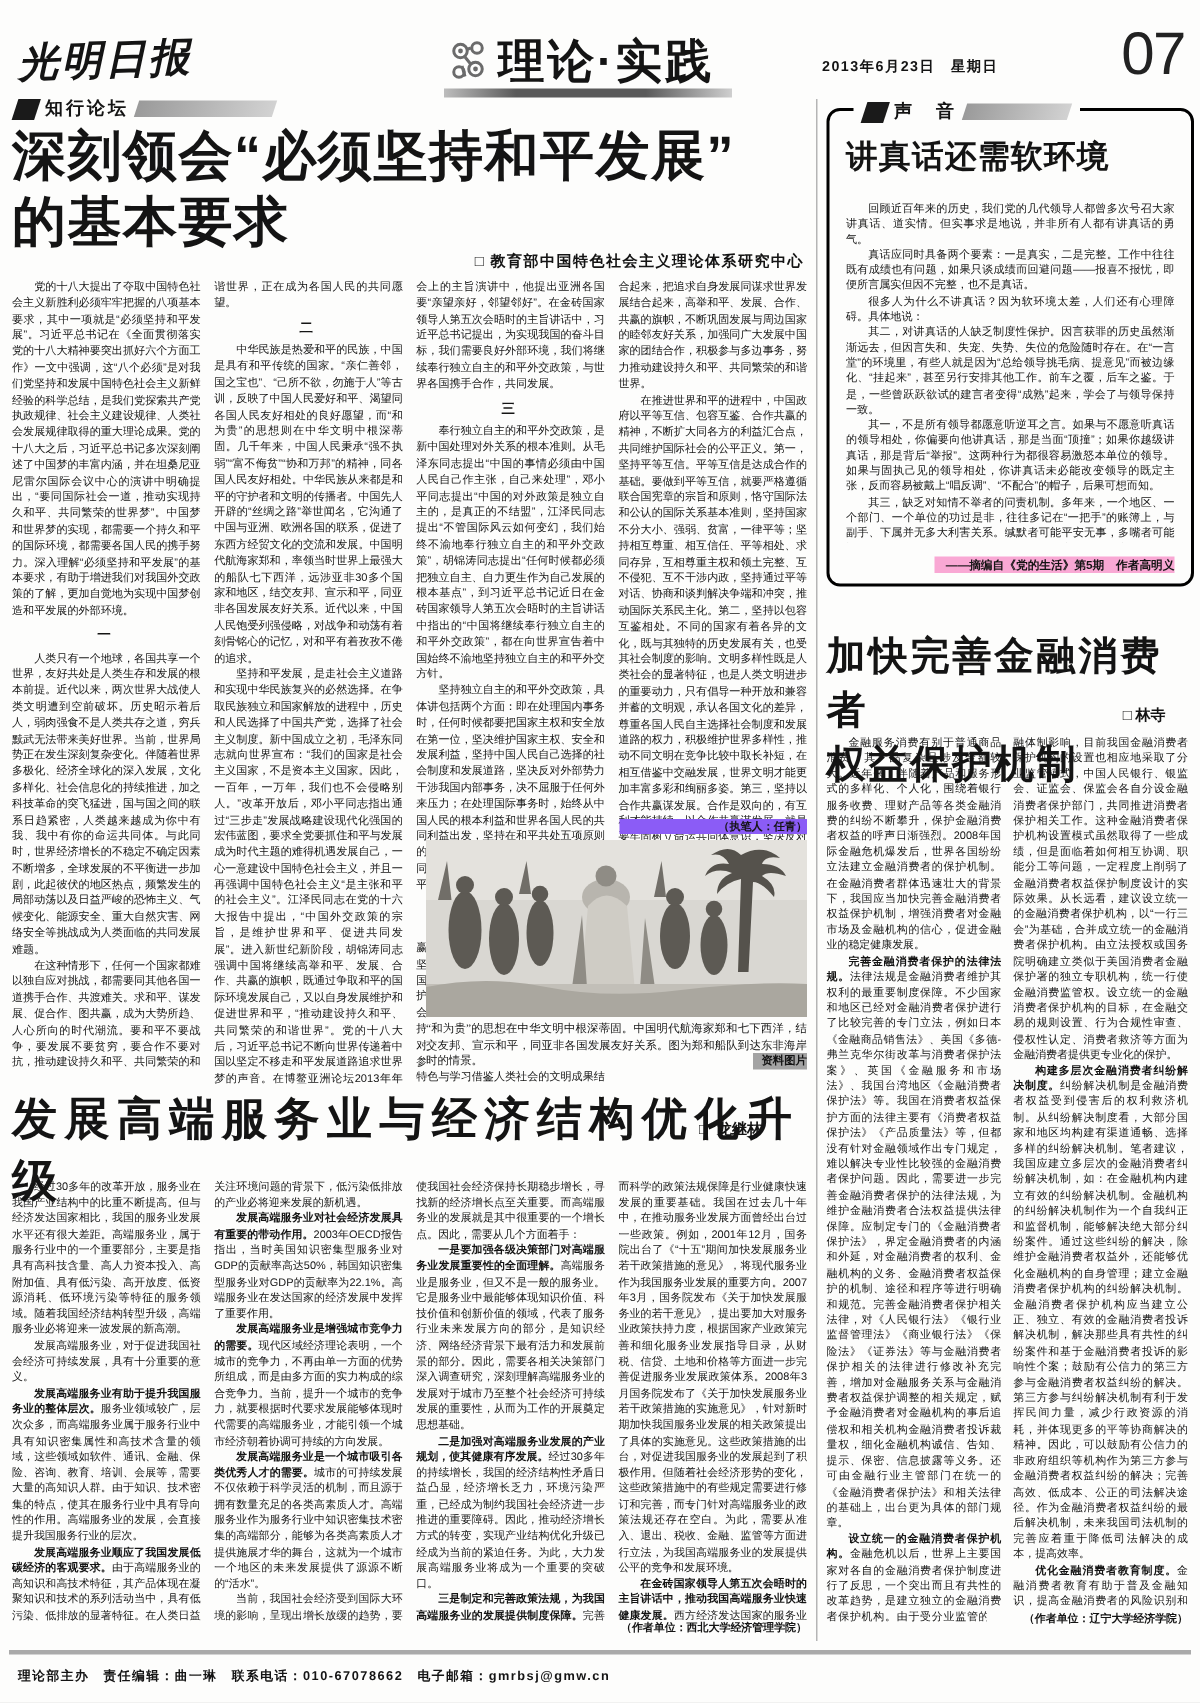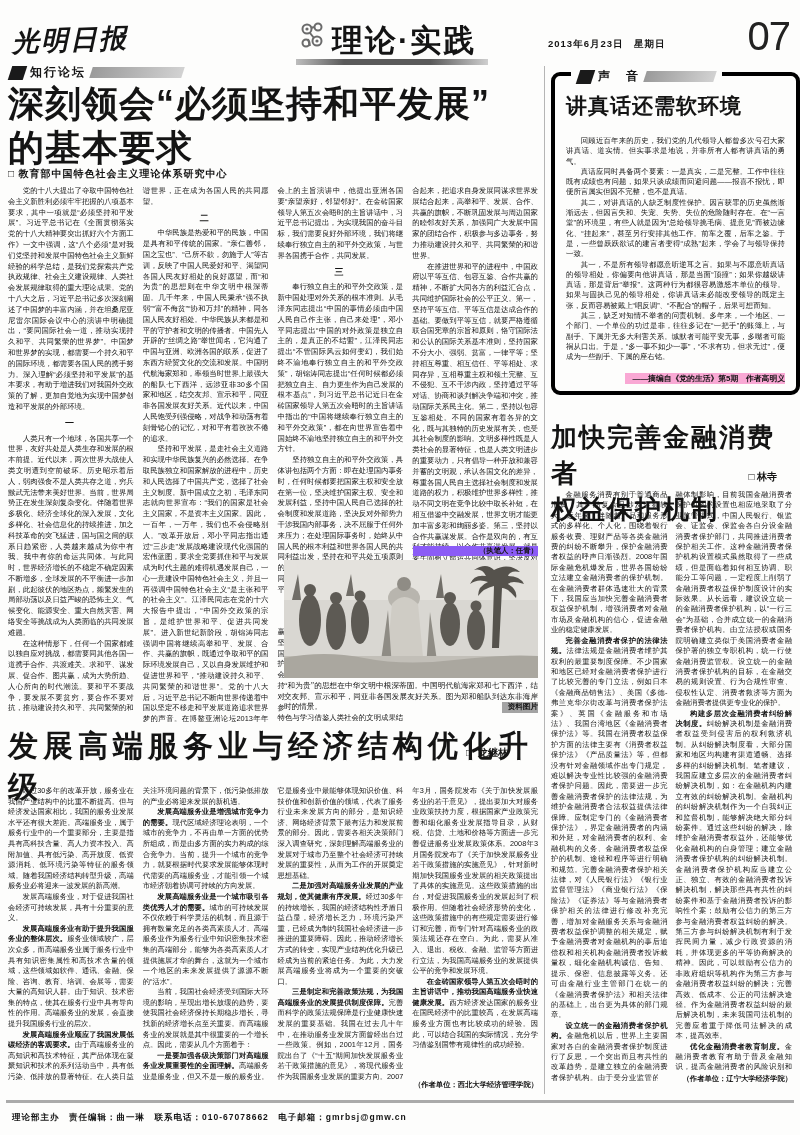--- a/index.html
+++ b/index.html
@@ -7,39 +7,39 @@
     position:relative; width:800px; height:1135px; margin:0 auto;
     background:#fdfdfc; color:#141414; overflow:hidden;
     font-family:"Liberation Sans", sans-serif;
   }
   
   .masthead {
     position:absolute; left:12px; top:22px;
     font-family:"DejaVu Serif", serif; font-style:italic; font-weight:900;
     font-size:27px; letter-spacing:2px; transform:rotate(-2deg);
   }
-  .section-head { position:absolute; left:298px; top:20px; display:flex; align-items:flex-start; gap:6px; }
+  .section-head { position:absolute; left:298px; top:20px; display:flex; align-items:flex-end; gap:6px; }
   .section-title { font-size:31px; font-weight:900; letter-spacing:2px; }
   .section-bar {
     position:absolute; left:296px; top:59px; width:192px; height:6px;
     background:linear-gradient(90deg,#bdbdbd,#5a5a5a 25%,#5a5a5a 70%,#cfcfcf);
   }
   .pub-date { position:absolute; left:548px; top:38px; font-size:9.5px; font-weight:bold; letter-spacing:1px; }
   .page-num { position:absolute; right:10px; top:14px; font-size:40px; letter-spacing:-1px; color:#222; }
 
   
   .tag { display:flex; align-items:center; gap:5px;text-align:center; }
   .tag .blk-skew { width:15px; height:14px; background:#1a1a1a; transform:skewX(-18deg); }
   .tag .tag-text { font-size:12px; font-weight:900; letter-spacing:2px; white-space:nowrap; }
   .tag .gray-skew { width:92px; height:11px; background:linear-gradient(90deg,#9a9a9a,#d2d2d2); transform:skewX(-18deg); }
   .forum-tag { position:absolute; left:10px; top:64px; }
 
   
   .headline { position:absolute; left:8px; top:82px; width:532px; font-weight:900; font-size:36px; line-height:44px; letter-spacing:1px; }
-  .main-byline { position:absolute; left:8px; top:167px; width:528px; text-align:left;
+  .main-byline { position:absolute; left:8px; top:167px; width:528px; text-align:right;
     font-family:"Liberation Serif", serif; font-weight:bold; font-size:10px; letter-spacing:1px; }
   .art { text-align:justify; overflow:hidden; column-fill:auto; }
   .art p { margin:0; text-indent:2em; }
   .art p.m { text-indent:0; text-align:center; font-weight:900; font-size:9px; margin:5px 0; letter-spacing:3px; }
   .art p.lead { }
   .art span.lead { font-weight:bold; font-family:"Liberation Serif", serif; }
   .main-body { position:absolute; left:8px; top:186px; width:530px; height:540px;
     column-count:4; column-gap:9px; font-size:7.4px; line-height:10.8px; }
   .main-sig { position:absolute; left:413px; top:546px; width:125px; text-align:right;
     font-size:7.4px; font-weight:bold; background:#8b5cf6; }
@@ -58,21 +58,21 @@
     font-family:Liberation Mono, monospace; font-weight:bold; font-size:10px; }
   .services-body { position:absolute; left:8px; top:786px; width:530px; height:306px;
     column-count:4; column-gap:9px; font-size:7.3px; line-height:10.6px; }
   .services-sig { position:absolute; left:404px; top:1080px; width:134px; text-align:right;
     font-size:7.3px; font-weight:bold; background:#fdfdfc; }
 
   
   .v-rule { position:absolute; left:544px; top:66px; width:1px; height:1028px; background:#b5b5b5; }
 
   .voice-box { position:absolute; left:551px; top:72px; width:241px; height:315px;
-    border:4px solid #000000; border-radius:9px; }
+    border:2px solid #000000; border-radius:9px; }
   .voice-tag { position:absolute; top:-8px; left:16px; background:#fdfdfc; padding:0 7px; }
   .voice-tag .gray-skew { width:70px; }
   .voice-headline { margin:16px 11px 5px; font-size:21px; font-weight:900; letter-spacing:1px; }
   .voice-body { margin:16px 11px; height:228px; font-size:7.4px; line-height:10.3px; }
   .voice-attr { position:absolute; right:11px; bottom:7px; font-size:7.8px; font-weight:bold; background:#f9a8d4; padding-left:8px; }
 
   .finance-head { position:absolute; left:551px; top:420px; width:241px;
     font-family:"Liberation Serif", serif; font-weight:bold; font-size:26px; line-height:36px; letter-spacing:2px; }
   .finance-byline { position:absolute; left:551px; top:470px; width:226px; text-align:right;
     font-family:"Liberation Serif", serif; font-weight:bold; font-size:10px; }
@@ -170,20 +170,21 @@
     </div>
   </div>
 
   <div class="services-head">发展高端服务业与经济结构优化升级</div>
   <div class="services-byline">□ 龙继林</div>
   <div class="art services-body">
       <p class="p">经过30多年的改革开放，服务业在我国产业结构中的比重不断提高。但与经济发达国家相比，我国的服务业发展水平还有很大差距。高端服务业，属于服务行业中的一个重要部分，主要是指具有高科技含量、高人力资本投入、高附加值、具有低污染、高开放度、低资源消耗、低环境污染等特征的服务领域。随着我国经济结构转型升级，高端服务业必将迎来一波发展的新高潮。</p>
       <p class="p">发展高端服务业，对于促进我国社会经济可持续发展，具有十分重要的意义。</p>
       <p class="lead"><span class="lead">发展高端服务业有助于提升我国服务业的整体层次。</span>服务业领域较广，层次众多，而高端服务业属于服务行业中具有知识密集属性和高技术含量的领域，这些领域如软件、通讯、金融、保险、咨询、教育、培训、会展等，需要大量的高知识人群。由于知识、技术密集的特点，使其在服务行业中具有导向性的作用。高端服务业的发展，会直接提升我国服务行业的层次。</p>
       <p class="lead"><span class="lead">发展高端服务业顺应了我国发展低碳经济的客观要求。</span>由于高端服务业的高知识和高技术特征，其产品体现在凝聚知识和技术的系列活动当中，具有低污染、低排放的显著特征。在人类日益关注环境问题的背景下，低污染低排放的产业必将迎来发展的新机遇。</p>
+      <p class="lead"><span class="lead">发展高端服务业对社会经济发展具有重要的带动作用。</span>2003年OECD报告指出，当时美国知识密集型服务业对GDP的贡献率高达50%，韩国知识密集型服务业对GDP的贡献率为22.1%。高端服务业在发达国家的经济发展中发挥了重要作用。</p>
       <p class="lead"><span class="lead">发展高端服务业是增强城市竞争力的需要。</span>现代区域经济理论表明，一个城市的竞争力，不再由单一方面的优势所组成，而是由多方面的实力构成的综合竞争力。当前，提升一个城市的竞争力，就要根据时代要求发展能够体现时代需要的高端服务业，才能引领一个城市经济朝着协调可持续的方向发展。</p>
       <p class="lead"><span class="lead">发展高端服务业是一个城市吸引各类优秀人才的需要。</span>城市的可持续发展不仅依赖于科学灵活的机制，而且源于拥有数量充足的各类高素质人才。高端服务业作为服务行业中知识密集技术密集的高端部分，能够为各类高素质人才提供施展才华的舞台，这就为一个城市一个地区的未来发展提供了源源不断的“活水”。</p>
       <p class="p">当前，我国社会经济受到国际大环境的影响，呈现出增长放缓的趋势，要使我国社会经济保持长期稳步增长，寻找新的经济增长点至关重要。而高端服务业的发展就是其中很重要的一个增长点。因此，需要从几个方面着手：</p>
       <p class="lead"><span class="lead">一是要加强各级决策部门对高端服务业发展重要性的全面理解。</span>高端服务业是服务业，但又不是一般的服务业。它是服务业中最能够体现知识价值、科技价值和创新价值的领域，代表了服务行业未来发展方向的部分，是知识经济、网络经济背景下最有活力和发展前景的部分。因此，需要各相关决策部门深入调查研究，深刻理解高端服务业的发展对于城市乃至整个社会经济可持续发展的重要性，从而为工作的开展奠定思想基础。</p>
       <p class="lead"><span class="lead">二是加强对高端服务业发展的产业规划，使其健康有序发展。</span>经过30多年的持续增长，我国的经济结构性矛盾日益凸显，经济增长乏力，环境污染严重，已经成为制约我国社会经济进一步推进的重要障碍。因此，推动经济增长方式的转变，实现产业结构优化升级已经成为当前的紧迫任务。为此，大力发展高端服务业将成为一个重要的突破口。</p>
       <p class="lead"><span class="lead">三是制定和完善政策法规，为我国高端服务业的发展提供制度保障。</span>完善而科学的政策法规保障是行业健康快速发展的重要基础。我国在过去几十年中，在推动服务业发展方面曾经出台过一些政策。例如，2001年12月，国务院出台了《“十五”期间加快发展服务业若干政策措施的意见》，将现代服务业作为我国服务业发展的重要方向。2007年3月，国务院发布《关于加快发展服务业的若干意见》，提出要加大对服务业政策扶持力度，根据国家产业政策完善和细化服务业发展指导目录，从财税、信贷、土地和价格等方面进一步完善促进服务业发展政策体系。2008年3月国务院发布了《关于加快发展服务业若干政策措施的实施意见》，针对新时期加快我国服务业发展的相关政策提出了具体的实施意见。这些政策措施的出台，对促进我国服务业的发展起到了积极作用。但随着社会经济形势的变化，这些政策措施中的有些规定需要进行修订和完善，而专门针对高端服务业的政策法规还存在空白。为此，需要从准入、退出、税收、金融、监管等方面进行立法，为我国高端服务业的发展提供公平的竞争和发展环境。</p>
       <p class="lead"><span class="lead">在金砖国家领导人第五次会晤时的主旨讲话中，推动我国高端服务业快速健康发展。</span>西方经济发达国家的服务业在国民经济中的比重较高，在发展高端服务业方面也有比较成功的经验。因此，可以结合我国的实际情况，充分学习借鉴别国带有规律性的成功经验。</p>
     </div>
   <div class="services-sig">（作者单位：西北大学经济管理学院）</div>
 
@@ -192,20 +193,21 @@
   <div class="voice-box">
     <div class="tag voice-tag">
       <span class="blk-skew"></span>
       <span class="tag-text">声　音</span>
       <span class="gray-skew"></span>
     </div>
     <div class="voice-headline">讲真话还需软环境</div>
     <div class="art voice-body">
         <p class="p">回顾近百年来的历史，我们党的几代领导人都曾多次号召大家讲真话、道实情。但实事求是地说，并非所有人都有讲真话的勇气。</p>
         <p class="p">真话应同时具备两个要素：一是真实，二是完整。工作中往往既有成绩也有问题，如果只谈成绩而回避问题——报喜不报忧，即便所言属实但因不完整，也不是真话。</p>
+        <p class="p">很多人为什么不讲真话？因为软环境太差，人们还有心理障碍。具体地说：</p>
         <p class="p">其二，对讲真话的人缺乏制度性保护。因言获罪的历史虽然渐渐远去，但因言失和、失宠、失势、失位的危险随时存在。在“一言堂”的环境里，有些人就是因为“总给领导挑毛病、提意见”而被边缘化、“挂起来”，甚至另行安排其他工作。前车之覆，后车之鉴。于是，一些曾跃跃欲试的建言者变得“成熟”起来，学会了与领导保持一致。</p>
         <p class="p">其一，不是所有领导都愿意听逆耳之言。如果与不愿意听真话的领导相处，你偏要向他讲真话，那是当面“顶撞”；如果你越级讲真话，那是背后“举报”。这两种行为都很容易激怒本单位的领导。如果与固执己见的领导相处，你讲真话未必能改变领导的既定主张，反而容易被戴上“唱反调”、“不配合”的帽子，后果可想而知。</p>
         <p class="p">其三，缺乏对知情不举者的问责机制。多年来，一个地区、一个部门、一个单位的功过是非，往往多记在“一把手”的账簿上，与副手、下属并无多大利害关系。缄默者可能平安无事，多嘴者可能祸从口出。于是，“多一事不如少一事”，“不求有功，但求无过”，便成为一些副手、下属的座右铭。</p>
       </div>
     <div class="voice-attr">——摘编自《党的生活》第5期　作者高明义</div>
   </div>
 
   <div class="finance-head">
     <div>加快完善金融消费者</div>
     <div>权益保护机制</div>

